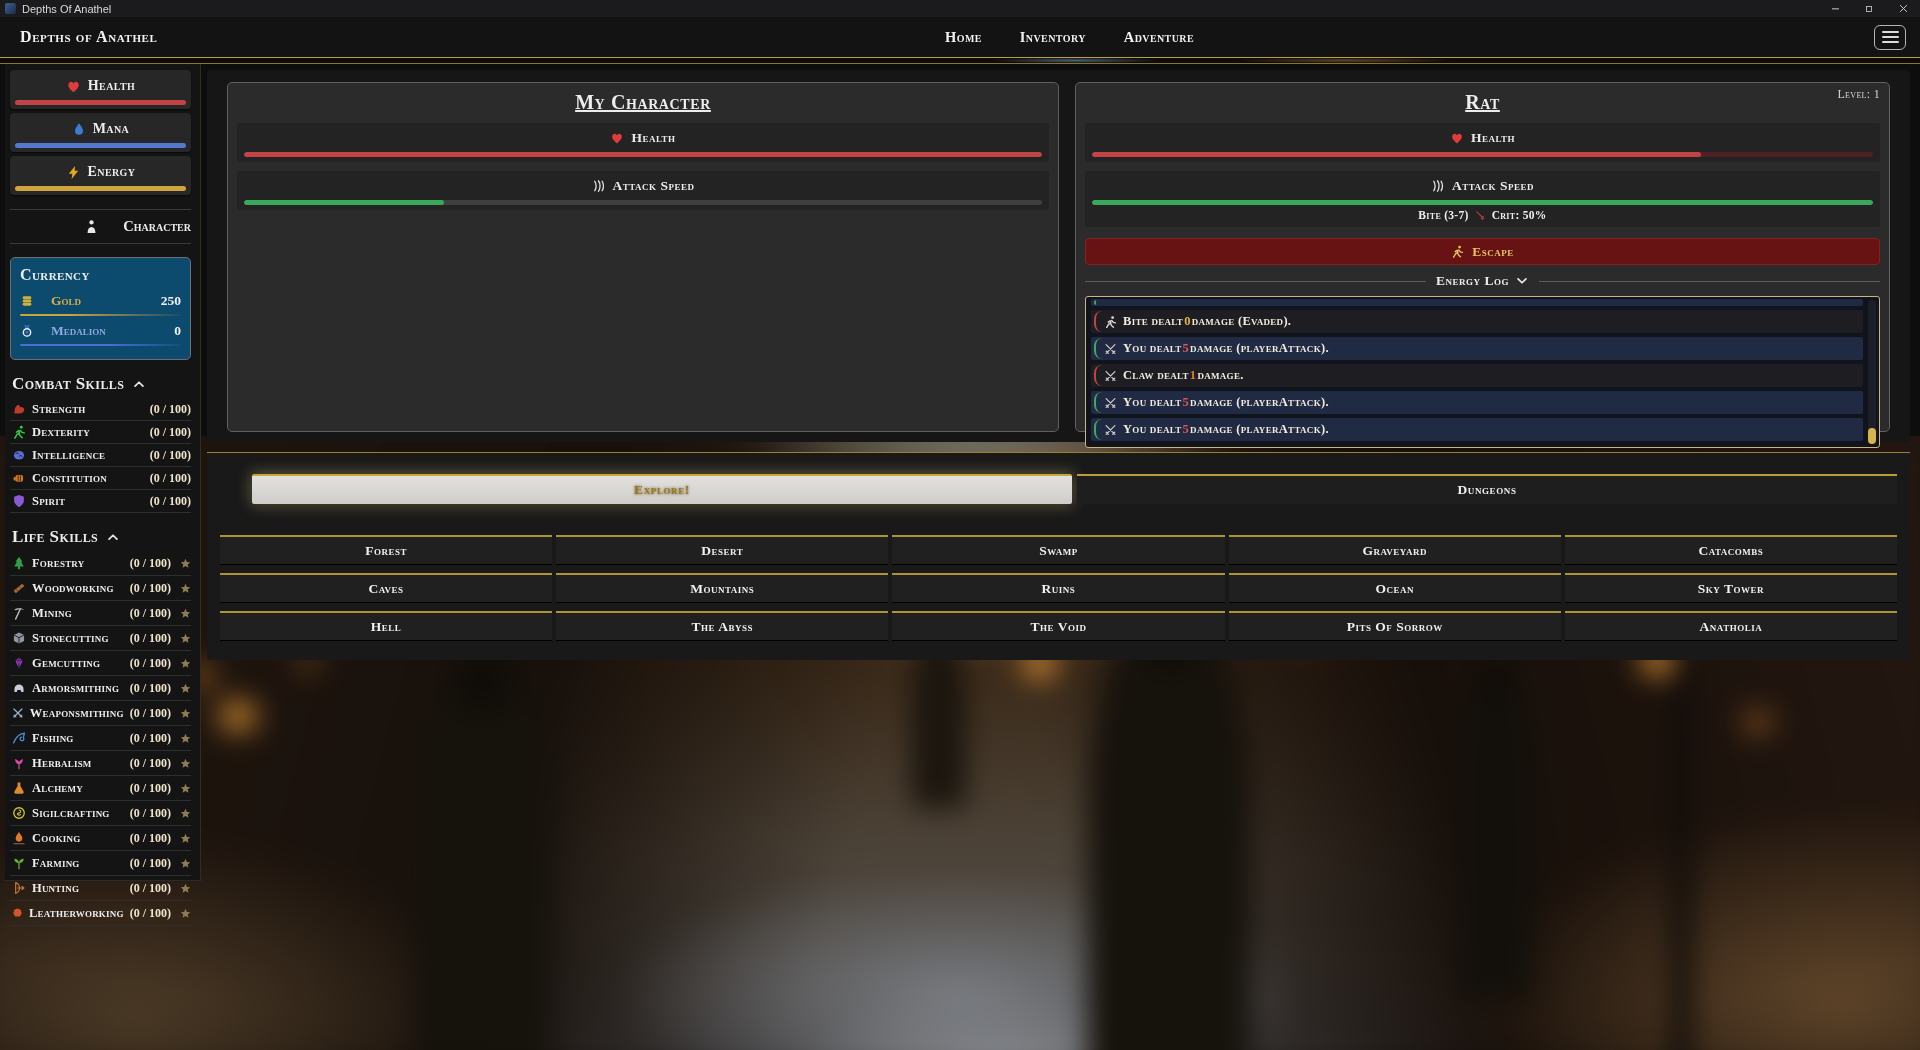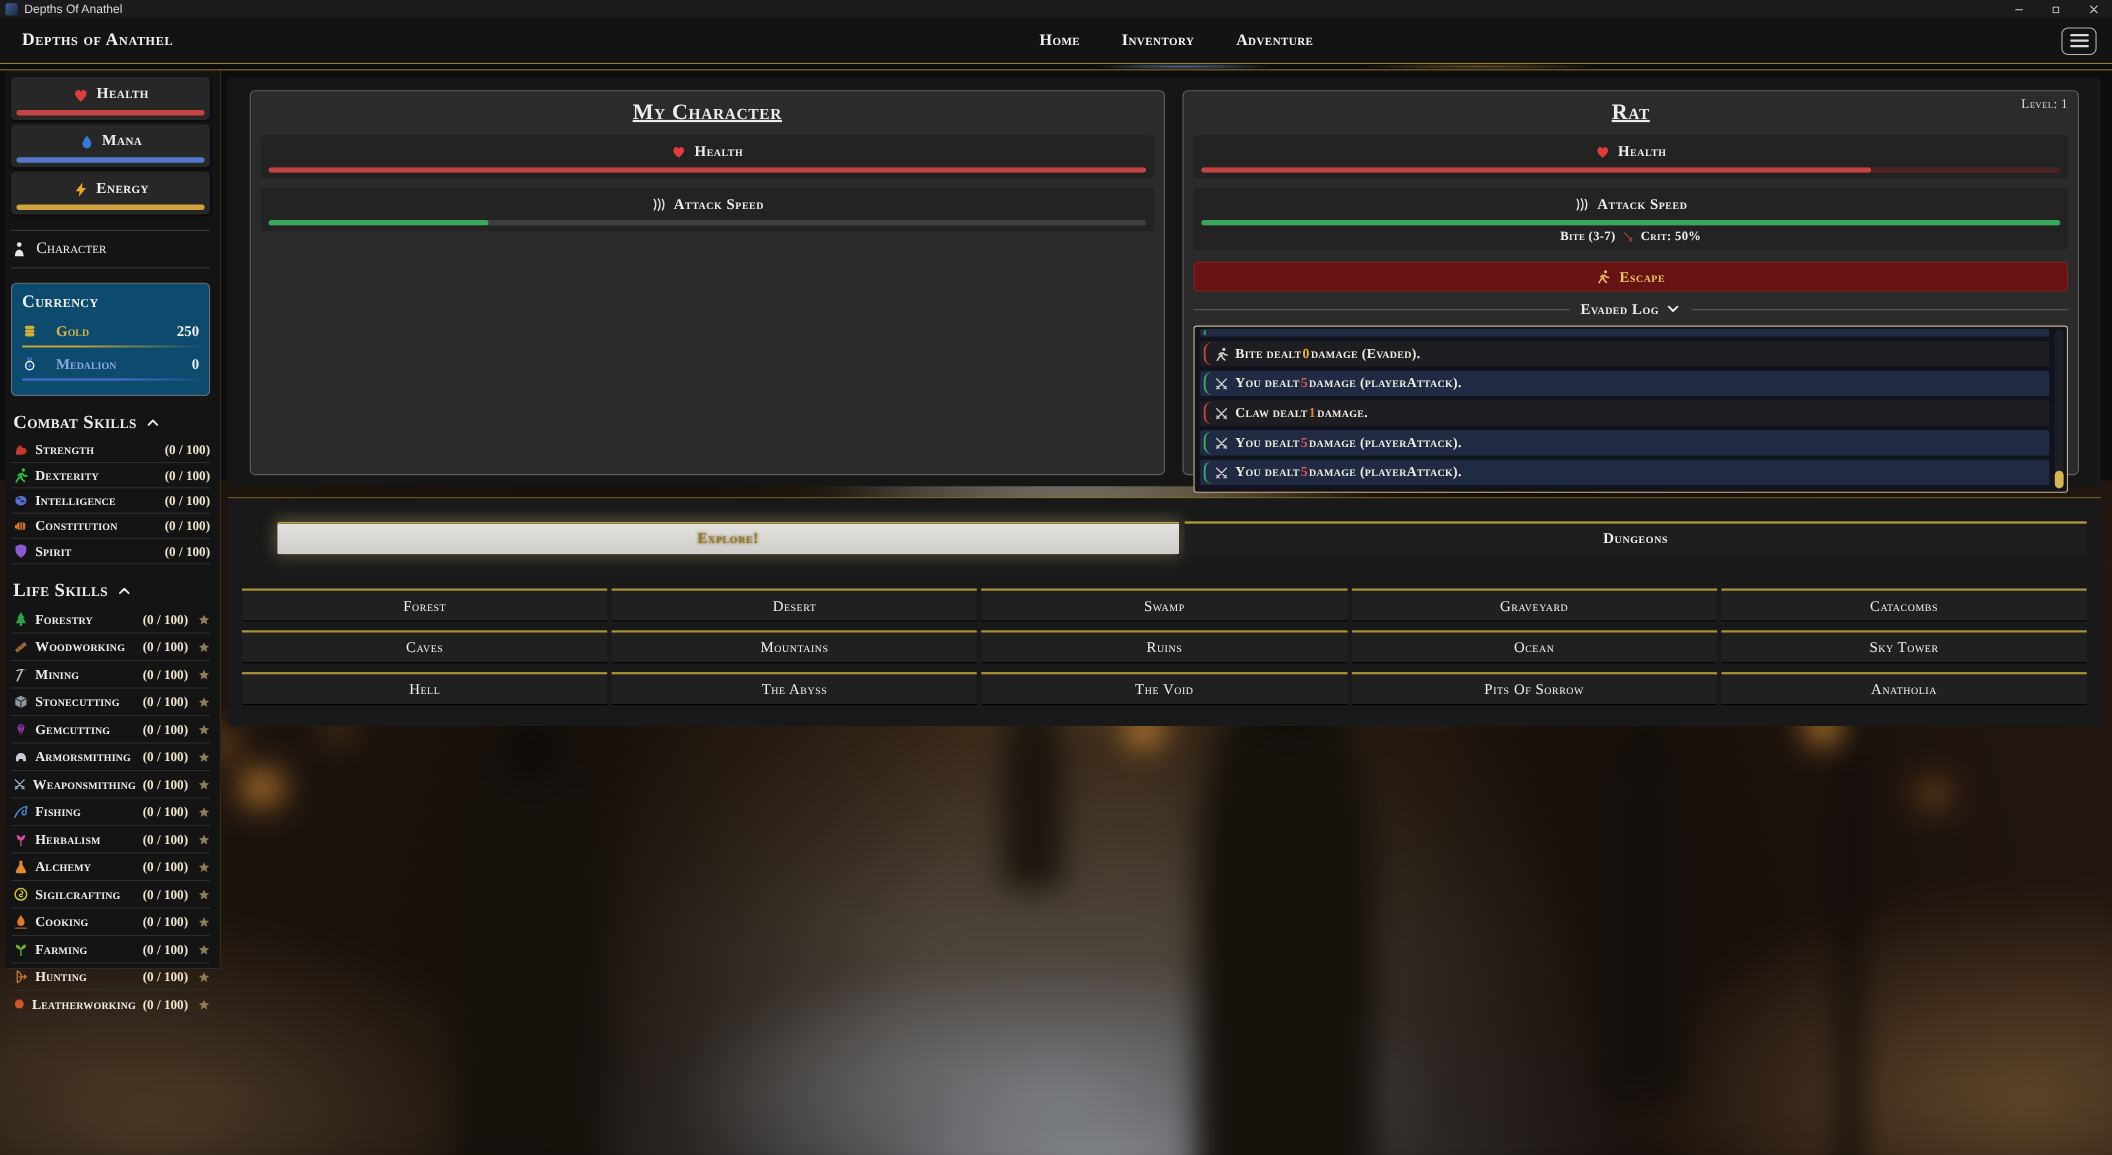--- a/index.html
+++ b/index.html
@@ -71,21 +71,21 @@
   .fig3 { left:1482px; top:256px; width:76px;  height:330px; background:#13100b; }
   .fig4 { left:936px;  top:226px; width:54px;  height:170px; background:#1a150e; }
   .pole { position:absolute; left:1697px; top:80px; width:18px; bottom:0; background:#0e0b08; border-radius:4px; }
   .scene-vig { position:absolute; inset:0; background:radial-gradient(130% 100% at 50% 45%, transparent 55%, rgba(0,0,0,.55) 100%); }
 
   
   .sidebar { position:absolute; left:5px; top:63px; width:196px; height:818px; background:#141414; border-right:1px solid #332d1d; border-bottom:1px solid #2a2a2a; z-index:10; padding:3px 9px 0 5px; }
   .stat-card { background:#272727; border-radius:4px; box-shadow:0 1px 2px rgba(0,0,0,.6); margin-top:4px; padding:6px 3px 3px; }
   .stat-label { display:flex; align-items:center; justify-content:center; gap:7px; font-size:14px; font-weight:700; letter-spacing:.4px; height:20px; }
   .stat-bar { height:5px; border-radius:3px; margin:4px 2px 1px; }
-  .char-row { margin-top:14px; border-top:1px solid #3a3a3a; border-bottom:1px solid #3a3a3a; padding:8px 0; display:flex; align-items:center; justify-content:flex-start; gap:8px; font-size:14.5px; font-weight:400; }
+  .char-row { margin-top:14px; border-top:1px solid #3a3a3a; border-bottom:1px solid #3a3a3a; padding:8px 0; display:flex; align-items:center; justify-content:flex-end; gap:24px; font-size:14.5px; font-weight:700; }
   .currency-box { margin-top:13px; border:1px solid #6e6e6e; border-radius:5px; background:#0c4a6e; padding:8px 9px 9px; }
   .currency-title { font-size:16px; font-weight:700; letter-spacing:.4px; margin-bottom:6px; }
   .cur-row { display:flex; align-items:center; gap:17px; height:22px; font-size:13.5px; font-weight:700; }
   .cur-row .val { margin-left:auto; font-weight:700; color:#efefef; }
   .cur-gold .lbl { color:#d6b145; }
   .cur-medal .lbl { color:#8fa8e0; }
   .cur-line { height:2px; border-radius:1px; margin:2px 0 4px; }
   .cur-line.gold { background:linear-gradient(90deg,#c9a63a 30%,rgba(201,166,58,.06)); }
   .cur-line.blue { background:linear-gradient(90deg,#4a6fd4 55%,rgba(74,111,212,.15)); }
   .skills-header { display:flex; align-items:center; gap:8px; font-size:17px; font-weight:700; letter-spacing:.4px; margin:14px 0 4px 2px; }
@@ -133,21 +133,21 @@
 
   
   .explore { position:absolute; left:207px; right:10px; top:452px; height:208px; background:#191919; border-top:1px solid #9a8130; border-radius:0 0 4px 4px; z-index:5; }
   .tabs { display:flex; gap:5px; margin:21px 13px 0; height:30px;padding-left:32px; }
   .tab { flex:1; display:flex; align-items:center; justify-content:center; font-size:13.5px; font-weight:700; letter-spacing:.6px; border-top:2px solid #bb9d3a; }
   .tab-active { background:linear-gradient(#e3e1de,#cfcdc9); color:#9c7a12; border-radius:2px; border-top:2px solid #c9a63a;
     box-shadow:0 0 14px 2px rgba(222,202,130,.35), 0 2px 6px rgba(0,0,0,.5); text-shadow:0 0 3px rgba(55,40,0,.85); }
   .tab-idle { background:#1e1e1e; color:#f0f0f0; }
   .loc-grid { display:grid; grid-template-columns:repeat(5,1fr); column-gap:4px; row-gap:8px; margin:31px 13px 0; }
   .loc-cell { height:30px; line-height:28px; text-align:center; background:#202020; border-top:2px solid #ab9336; border-bottom:1px solid #000;
-    font-size:13.5px; font-weight:400; letter-spacing:.5px; color:#f0f0f0; }
+    font-size:13.5px; font-weight:700; letter-spacing:.5px; color:#f0f0f0; }
 </style>
 </head>
 <body>
 
 <svg width="0" height="0" style="position:absolute">
   <defs>
     <symbol id="i-heart" viewBox="0 0 16 16">
         <path d="M8 14.2C2.8 10 1.4 6.6 3.2 4.3 4.9 2.2 7.3 3 8 5c.7-2 3.1-2.8 4.8-.7 1.8 2.3.4 5.7-4.8 9.9z"></path>
       </symbol>
     <symbol id="i-drop" viewBox="0 0 16 16">
@@ -683,21 +683,21 @@
         <div class="gbtn btn-escape" data-interactable="true">
           <svg class="ic" width="13" height="13" fill="#e7c45c" color="#e7c45c" data-interactable="false">
               <use href="#i-run"></use>
             </svg>
           <span data-interactable="false">Escape</span>
         </div>
       </div>
 
       <div class="log-sep" data-interactable="true">
         <span class="inner">
-          <span data-interactable="false">Evaded Log</span>
+          <span data-interactable="false">Energy Log</span>
           <svg class="ic" width="14" height="14" color="#e8e8e8" data-interactable="false">
               <use href="#i-chev-down"></use>
             </svg>
         </span>
       </div>
 
       <div class="log-box" data-interactable="false">
         <div class="log-row r-player partial" data-interactable="false">
           <span class="brk"></span>
         </div>

